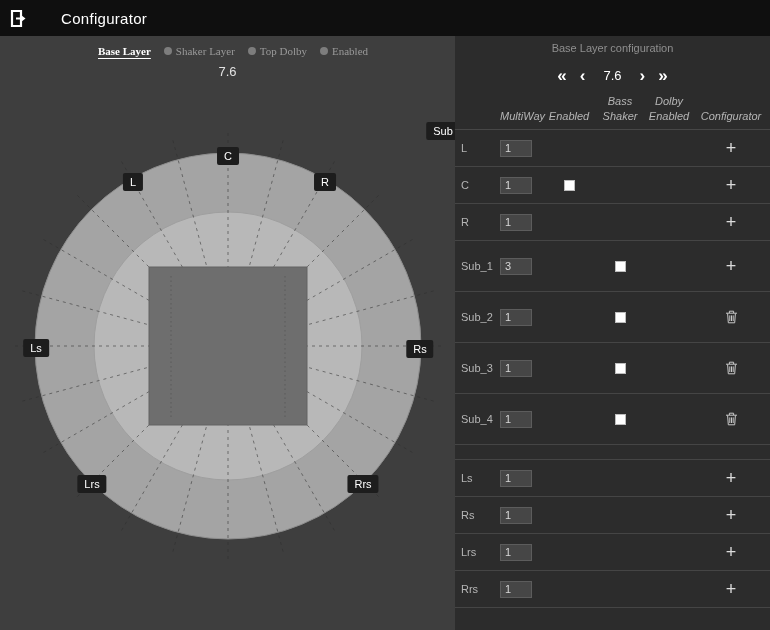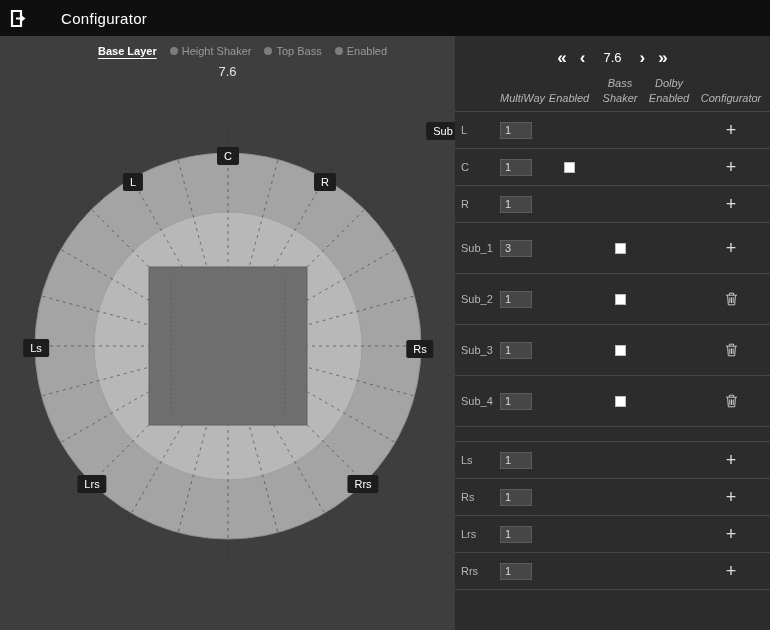--- a/index.html
+++ b/index.html
@@ -11,21 +11,21 @@
   .topbar .exit { margin-left:10px; display:flex; }
   .topbar .title { margin-left:34px; font-size:15px; letter-spacing:.3px;text-align:right; }
 
   .main { display:flex; height:594px; }
 
   
   .left { position:relative; width:455px; height:594px; overflow:hidden; }
   #stage-svg { position:absolute; top:0; left:0; }
   .tabs { position:relative; z-index:2; display:flex; align-items:center; gap:13px;
           margin:9px 0 0 98px; font-size:11px; color:#9a9a9a; }
-  .tab { display:flex; align-items:center; gap:4px; cursor:pointer; white-space:nowrap; }
+  .tab { display:flex; align-items:center; gap:4px; cursor:pointer; white-space:nowrap;font-family:Liberation Serif, serif; }
   .tab .dot { width:8px; height:8px; border-radius:50%; background:#7d7d7d; display:inline-block; }
   .tab.active .tab-label { color:#ffffff; font-weight:bold; text-decoration:underline; text-underline-offset:3px; }
   .config-label { position:relative; z-index:2; width:455px; text-align:center; color:#e2e2e2;
                   font-size:13px; margin-top:7px; }
   .spk { position:absolute; z-index:3; transform:translate(-50%,-50%); background:#1d1d1d; color:#fff;
          font-size:11px; padding:3px 7px; border-radius:2px; white-space:nowrap; }
 
   
   .panel { width:315px; background:#2c2c2c; padding-top:6px; }
   .panel-title { text-align:center; font-size:11px; color:#8f8f8f; height:18px; }
@@ -103,44 +103,45 @@
       <line x1="285" y1="240" x2="285" y2="382" stroke="#5a5a5a" stroke-width="1" stroke-dasharray="1.5 3"></line>
     </svg>
 
     <div class="tabs">
         <div class="tab active">
 
     <span class="tab-label">Base Layer</span>
   </div>
         <div class="tab">
     <span class="dot"></span>
-    <span class="tab-label">Height Shaker</span>
+    <span class="tab-label">Shaker Layer</span>
   </div>
         <div class="tab">
     <span class="dot"></span>
-    <span class="tab-label">Top Bass</span>
+    <span class="tab-label">Top Dolby</span>
   </div>
         <div class="tab">
     <span class="dot"></span>
     <span class="tab-label">Enabled</span>
   </div>
       </div>
     <div class="config-label">7.6</div>
 
   <div class="spk" style="left: 443px; top: 95px;">Sub</div>
       <div class="spk" style="left: 228px; top: 120px;">C</div>
       <div class="spk" style="left: 133px; top: 146px;">L</div>
       <div class="spk" style="left: 325px; top: 146px;">R</div>
       <div class="spk" style="left: 36px; top: 312px;">Ls</div>
       <div class="spk" style="left: 420px; top: 313px;">Rs</div>
       <div class="spk" style="left: 92px; top: 448px;">Lrs</div>
       <div class="spk" style="left: 363px; top: 448px;">Rrs</div>
     </div>
 
   <aside class="panel">
+    <div class="panel-title">Base Layer configuration</div>
 
     <div class="nav">
       <span class="chev">«</span>
       <span class="chev">‹</span>
       <span class="val">7.6</span>
       <span class="chev">›</span>
       <span class="chev">»</span>
     </div>
 
     <div class="cols">

